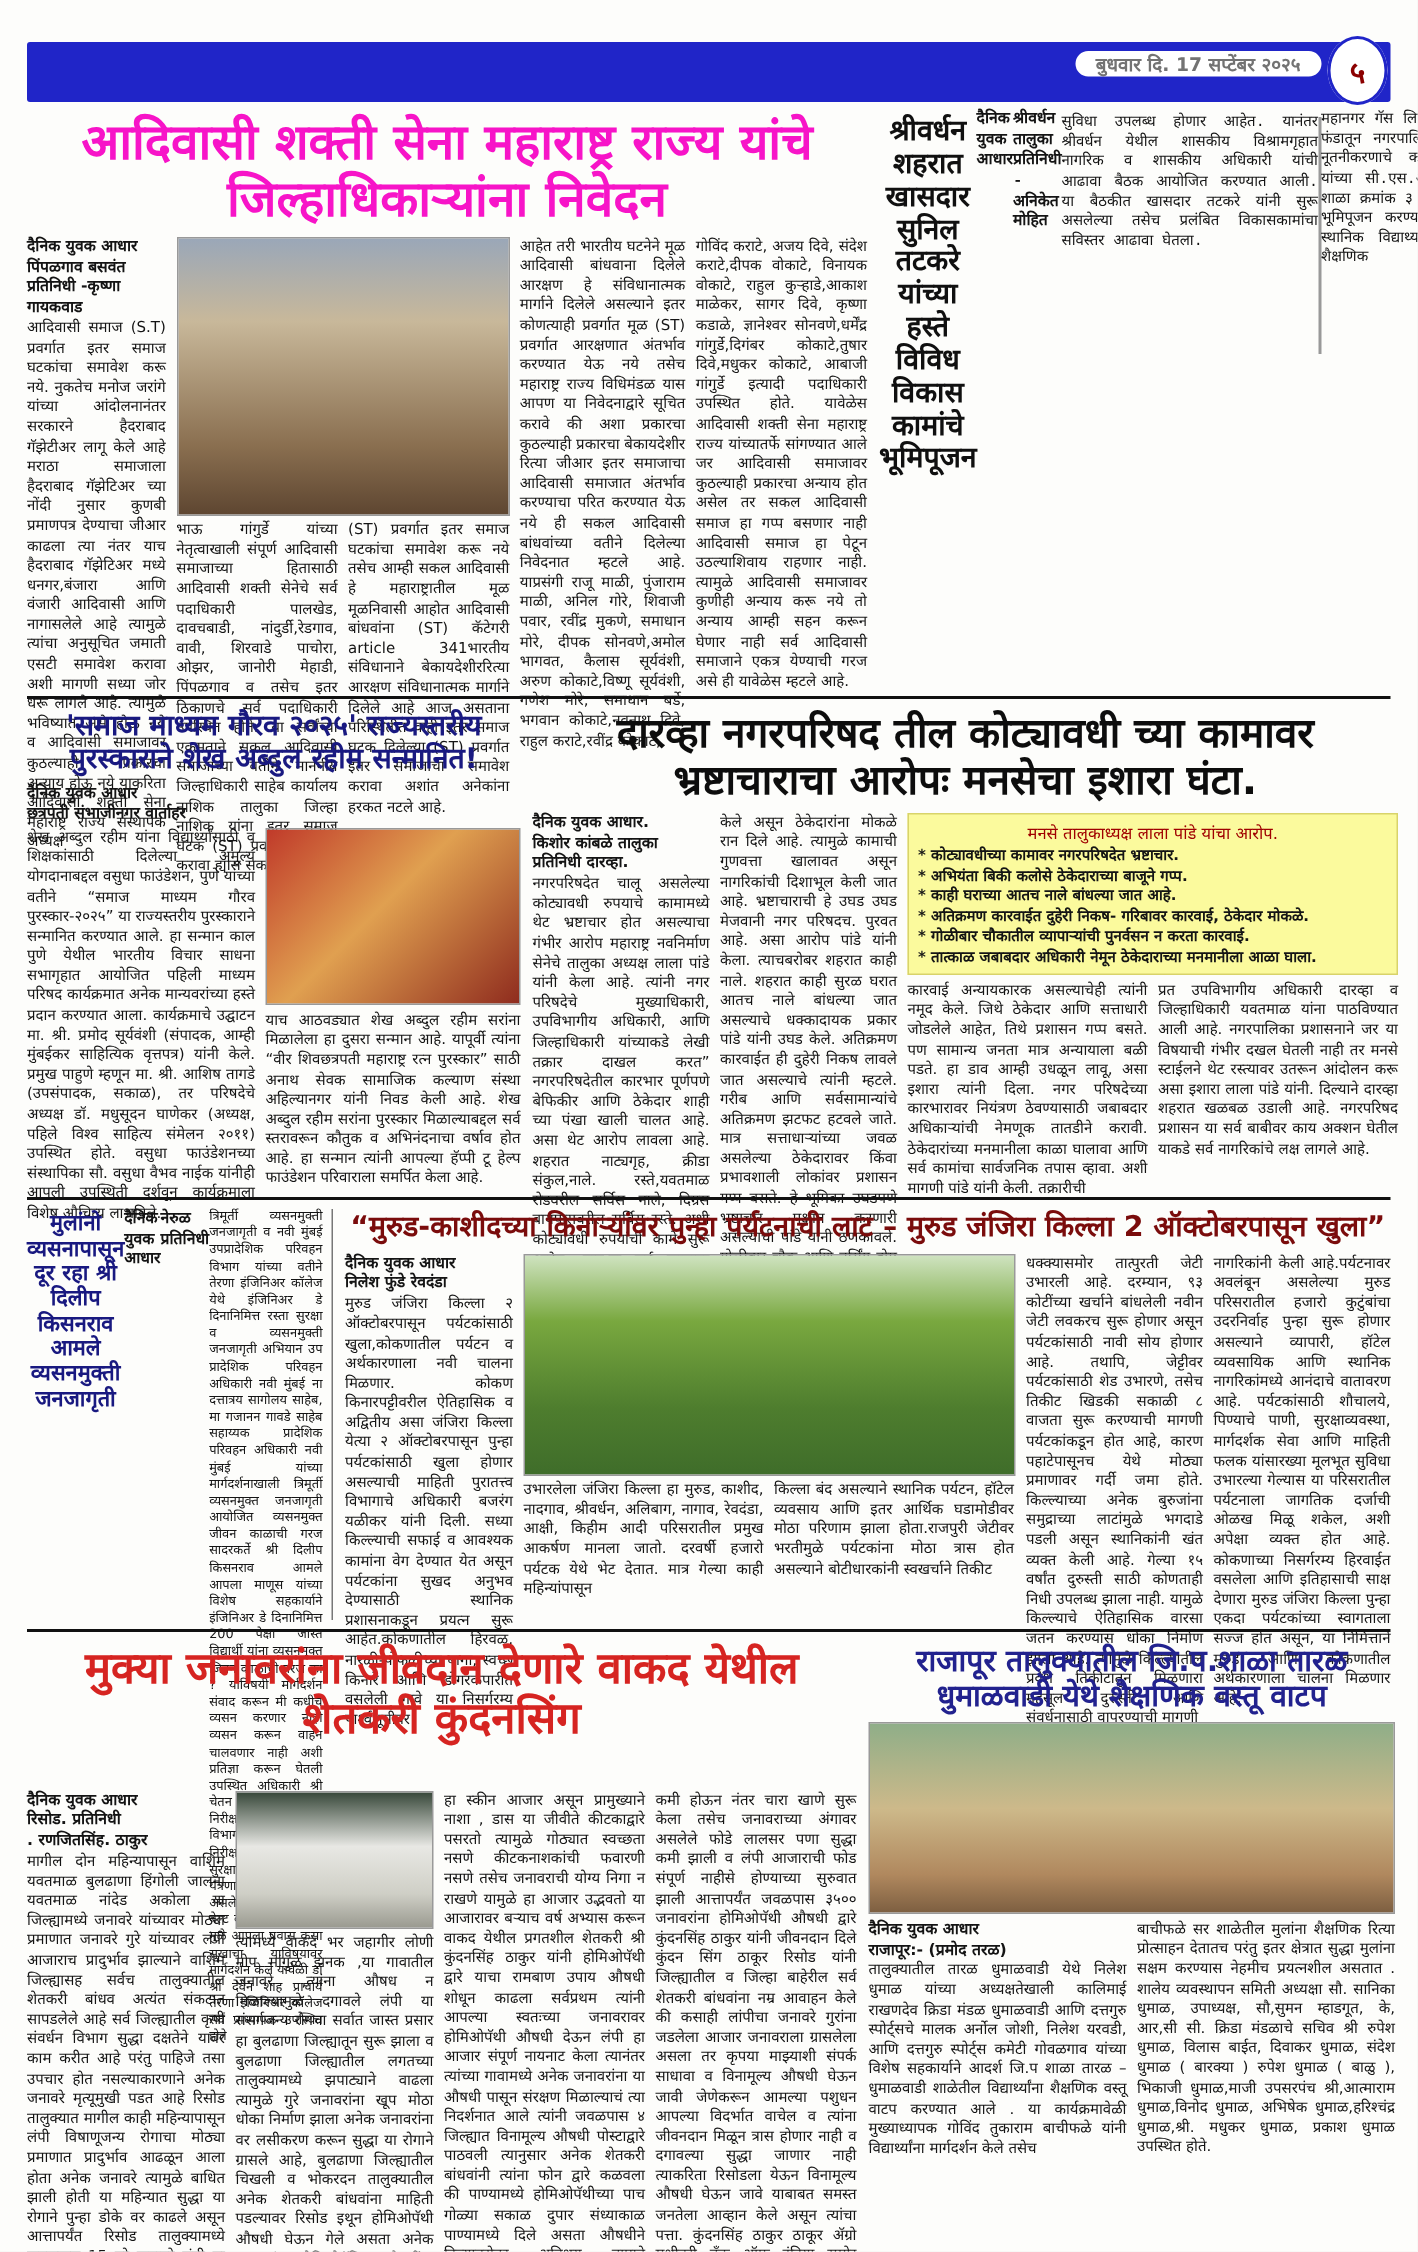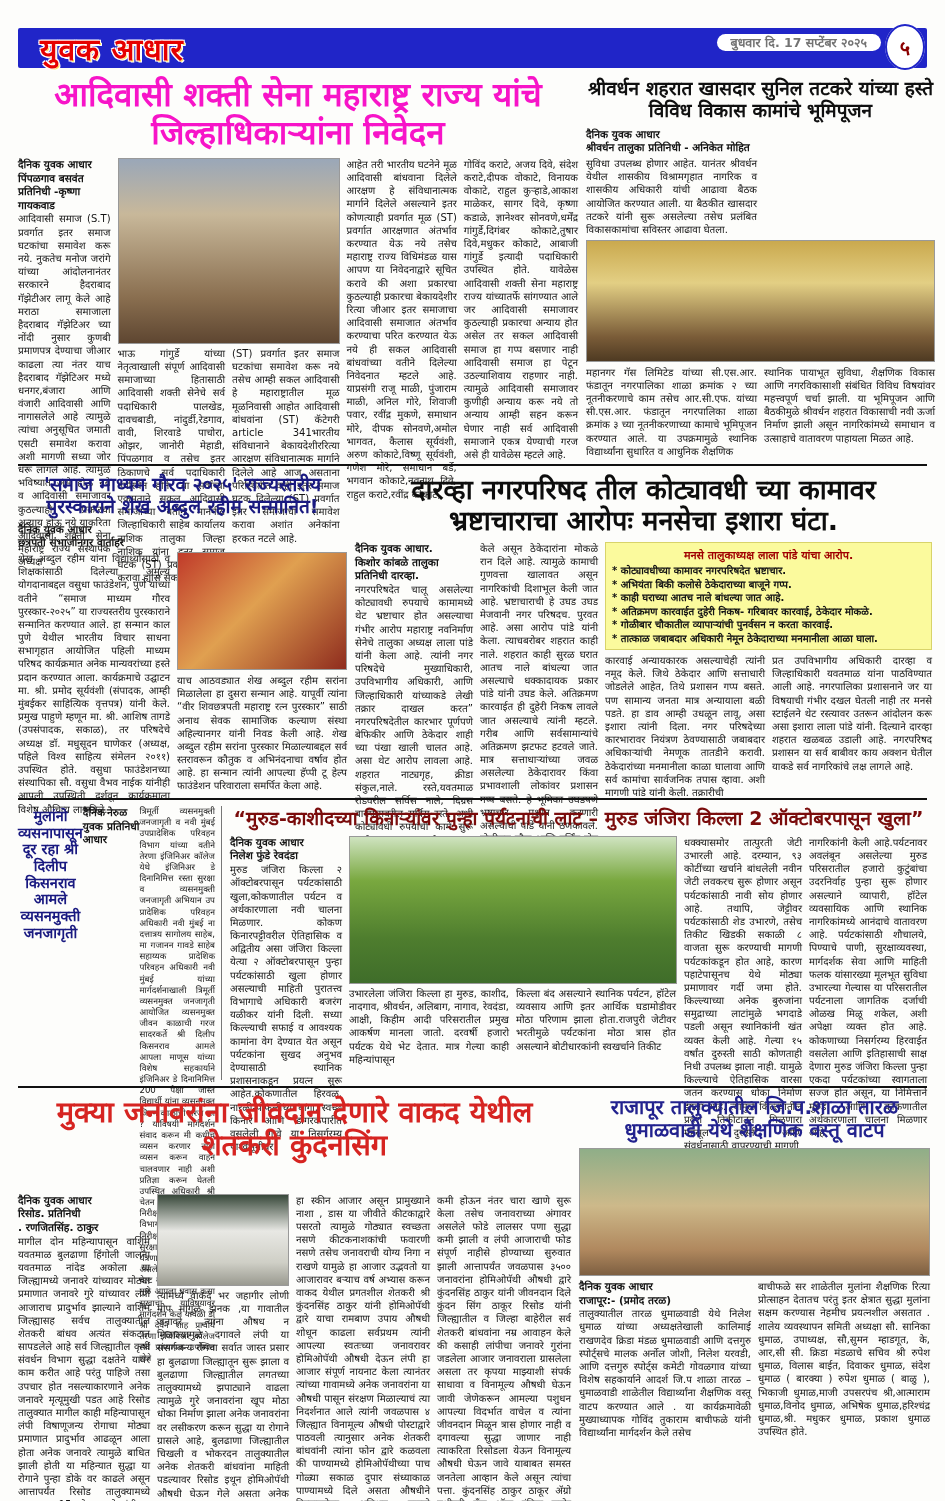--- a/index.html
+++ b/index.html
@@ -18,34 +18,34 @@
   .hl { font-weight:bold; text-align:center; line-height:1.15; }
   .byline { font-weight:bold; font-size:10.5px; line-height:1.3; }
   .col { font-size:10px; line-height:1.32; text-align:justify; word-break:break-word; }
   .gut { display:flex; gap:7px; }
   .ph { width:100%; border:1px solid #999; }
 
   
   .secA { height:398px; }
   .artAdivasi { width:560px; display:flex; flex-direction:column; }
   .hlA { font-size:33px; color:#f714c8; margin:2px 0 6px 0; }
-  .artShri { width:349px; margin-left:8px; display:flex; flex-direction:column; }
+  .artShri { width:349px; margin-left:8px; display:flex; flex-direction:row;font-family:Liberation Mono, monospace; }
   .hlShri { font-size:19px; color:#101010; margin:4px 0 6px 0; }
   .ph-office { height:186px; background:linear-gradient(180deg,#9aa7b8 0%,#c8b89a 30%,#8a6f50 75%,#5e4631 100%); }
   .ph-crowd { height:158px; background:linear-gradient(180deg,#caa94e 0%,#e3cf84 35%,#7a5c38 80%,#4e3a22 100%); margin:4px 0; }
 
   
   .secB { height:334px; }
   .artAward { width:330px; display:flex; flex-direction:column; }
   .hlAward { font-size:19px; color:#191980; margin:2px 0 5px 0; }
   .ph-award { height:118px; background:linear-gradient(135deg,#c03a2a 0%,#e0a050 45%,#8f2c1e 100%); margin-bottom:4px; }
   .artDarwha { width:579px; margin-left:8px; display:flex; flex-direction:column; }
   .hlDarwha { font-size:27px; color:#0d0d0d; margin:2px 0 6px 0; }
   .claims { background:#fbfa9d; border:1px solid #d8d36a; padding:4px 6px; margin-bottom:4px; }
-  .claims .t { color:#a00000; font-weight:bold; font-size:11px; text-align:center; margin-bottom:2px; }
+  .claims .t { color:#a00000; font-weight:normal; font-size:11px; text-align:center; margin-bottom:2px; }
   .claims .c { font-size:10px; font-weight:bold; line-height:1.35; }
 
   
   .secC { height:288px; }
   .artVyasan { width:212px; display:flex; flex-direction:row; border-right:1px solid #777; padding-right:6px; }
   .hlVyasan { font-size:14.5px; color:#191980; margin:2px 0 4px 0; }
   .vbody { font-size:8.6px; line-height:1.3; text-align:justify; }
   .artMurud { width:698px; margin-left:8px; display:flex; flex-direction:column; }
   .hlMurud { font-size:19px; color:#7a0c0c; margin:2px 0 6px 0; }
   .ph-fort { height:148px; background:linear-gradient(180deg,#cfe3c0 0%,#79a83f 30%,#4e7d2e 70%,#3f6d2a 100%); }
@@ -58,21 +58,20 @@
   .artRajapur { width:353px; margin-left:8px; display:flex; flex-direction:column; }
   .hlRajapur { font-size:20px; color:#22228e; margin:2px 0 6px 0; }
   .ph-school { height:128px; background:linear-gradient(180deg,#8fae88 0%,#cdb98a 45%,#b0885e 80%,#7d5f41 100%); margin-bottom:4px; }
 </style>
 </head>
 <body>
 
 <div class="page">
 
   <div class="masthead">
-    <div class="logo">युवक आधार</div>
     <div class="datepill">बुधवार दि. 17 सप्टेंबर २०२५</div>
     <div class="pagecirc">५</div>
   </div>
 
   <div class="sect secA">
 
     <div class="artAdivasi">
       <div class="hl hlA">आदिवासी शक्ती सेना महाराष्ट्र राज्य यांचे जिल्हाधिकाऱ्यांना निवेदन</div>
       <div class="gut">
         <div style="width:94px">

